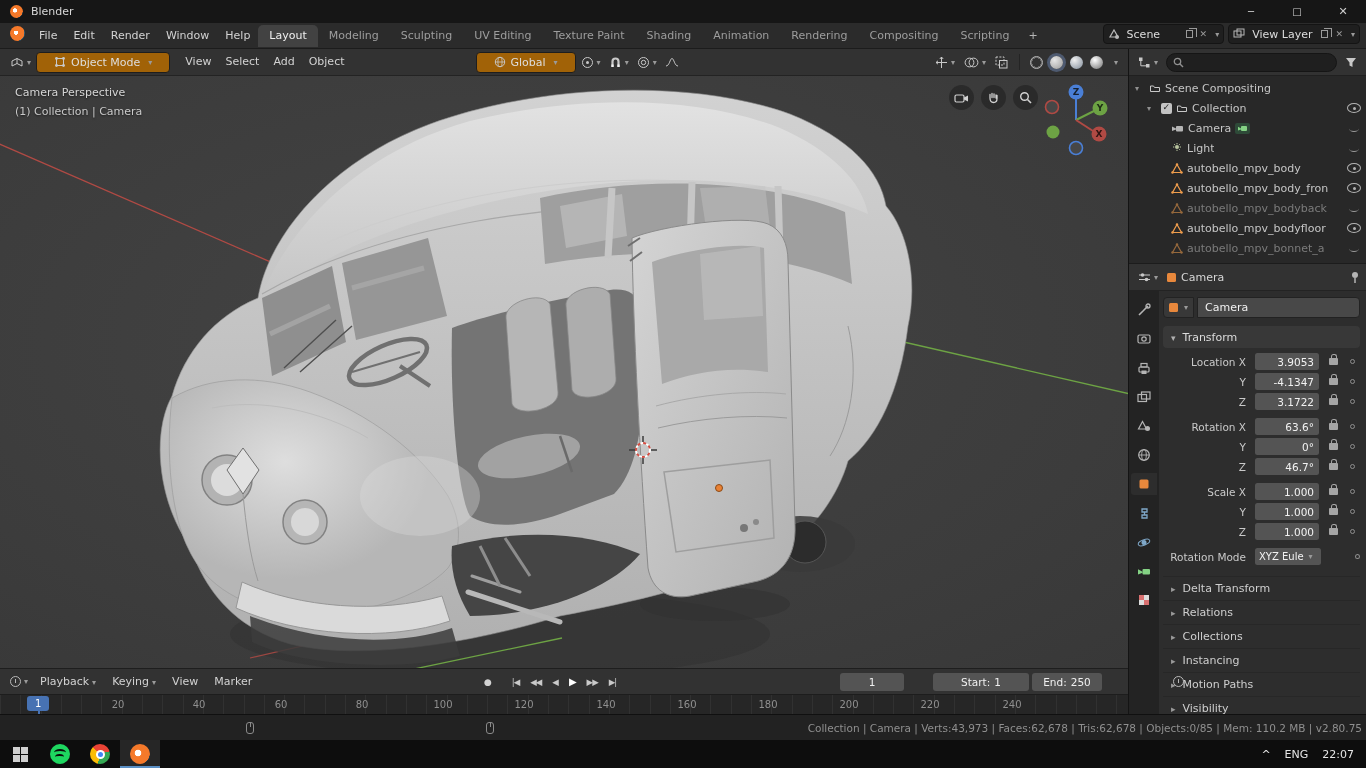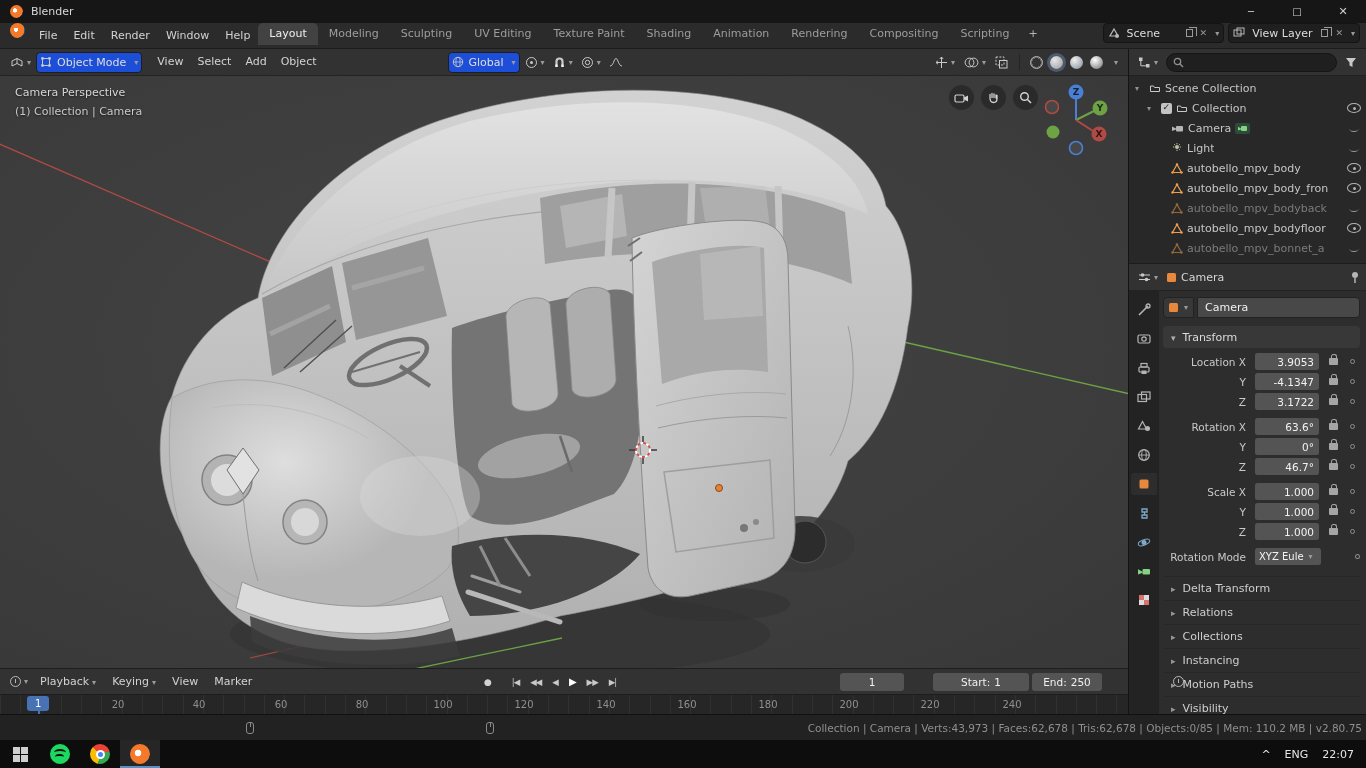--- a/index.html
+++ b/index.html
@@ -9,21 +9,21 @@
 
   
   .titlebar{height:23px;background:#161616;display:flex;align-items:center;flex:0 0 23px}
   .app-logo{width:13px;height:13px;margin:0 8px 0 10px;border-radius:50%;background:radial-gradient(circle at 38% 42%,#fff 0 18%,#f5792a 20% 70%,#1f4e6b 72%)}
   .title-text{color:#d8d8d8;font-size:11px}
   .win-controls{margin-left:auto;display:flex;height:23px}
   .win-btn{width:46px;height:23px;display:flex;align-items:center;justify-content:center;color:#cfcfcf;font-size:10px}
   .win-btn.close{font-size:11px}
 
   
-  .topbar{height:26px;background:#2b2b2b;display:flex;align-items:flex-start;flex:0 0 26px;border-bottom:1px solid #1c1c1c;padding:0 6px}
+  .topbar{height:26px;background:#2b2b2b;display:flex;align-items:center;flex:0 0 26px;border-bottom:1px solid #1c1c1c;padding:0 6px}
   .tb-logo{width:15px;height:15px;margin:0 6px 4px 4px;border-radius:50%;background:radial-gradient(circle at 40% 45%,#fff 0 16%,#f5792a 18% 68%,#2b5b77 70%)}
   .menu-item{padding:0 8px;line-height:25px;color:#d2d2d2}
   .ws-tabs{display:flex;align-items:flex-end}
   .ws-tab{padding:4px 11px 5px;color:#9d9d9d;border-radius:5px 5px 0 0;font-size:11px}
   .ws-tab.active{background:#424242;color:#efefef}
   .ws-add{padding:4px 8px 5px;color:#b5b5b5}
   .id-zone{margin-left:auto;display:flex;align-items:center;gap:4px;padding-bottom:3px}
   .id-widget{display:flex;align-items:center;background:#1f1f1f;border:1px solid #141414;border-radius:4px;height:20px;padding:0 4px;gap:3px}
   .id-widget .id-name{color:#dcdcdc;padding:0 4px;min-width:58px}
   .mini-btn{color:#9a9a9a;font-size:9px;padding:0 2px;display:flex;align-items:center}
@@ -32,21 +32,21 @@
   .dd::after{content:"▾";font-size:8px;color:#9a9a9a;margin-left:3px}
 
   
   .main{display:flex;flex:0 0 665px;height:665px}
   .left-col{width:1128px;display:flex;flex-direction:column}
   .right-col{width:238px;border-left:1px solid #141414;display:flex;flex-direction:column;background:#282828}
 
   
   .vp-header{height:27px;background:#323232;border-bottom:1px solid #232323;display:flex;align-items:center;padding:0 7px;gap:2px}
   .hbtn{display:flex;align-items:center;padding:2px 3px;border-radius:3px}
-  .vph-dropdown{display:flex;align-items:center;gap:5px;background:#1d4ed8;border:1px solid #1e1e1e;border-radius:4px;height:21px;padding:0 3px;color:#dedede}
+  .vph-dropdown{display:flex;align-items:center;gap:5px;background:#a16207;border:1px solid #1e1e1e;border-radius:4px;height:21px;padding:0 17px;color:#dedede}
   .vp-menus{display:flex;margin-left:6px}
   .vp-menus .menu-item{line-height:26px;padding:0 7px}
   .mid-gap{width:120px}
   .vph-right{margin-left:auto;display:flex;align-items:center;gap:3px}
   .vdiv{width:1px;height:16px;background:#242424;margin:0 5px}
   .sphere{width:13px;height:13px;border-radius:50%;display:inline-block;margin:0 2px}
   .sphere.wire{border:1.3px solid #b5b5b5;background:radial-gradient(circle at 50% 50%,transparent 55%,rgba(180,180,180,.4) 56%)}
   .sphere.solid{background:radial-gradient(circle at 35% 32%,#e6e6e6,#9a9a9a)}
   .sphere.active{box-shadow:0 0 0 3px #4e5a70}
   .sphere.mat{background:radial-gradient(circle at 35% 32%,#f0f0f0,#7f8b99)}
@@ -509,21 +509,21 @@
               <path d="M1 1 H11 L7.5 5.5 V10 L4.5 8.5 V5.5 Z" fill="#c8c8c8"></path>
             </svg>
         </div>
       </div>
       <div class="outl-body">
         <div class="outl-row">
           <span class="disc">▾</span>
           <svg width="12" height="12">
               <path d="M1.5 4 H4.5 L5.5 5.5 H10.5 V9.5 H1.5 Z" fill="none" stroke="#c8c8c8"></path>
             </svg>
-          <span class="lbl">Scene Collection</span>
+          <span class="lbl">Scene Compositing</span>
         </div>
         <div class="outl-row ind1">
           <span class="disc">▾</span>
           <span class="o-check"></span>
           <svg width="12" height="12">
               <path d="M1.5 4 H4.5 L5.5 5.5 H10.5 V9.5 H1.5 Z" fill="none" stroke="#c8c8c8"></path>
             </svg>
           <span class="lbl">Collection</span>
           <span class="eye open"></span>
         </div>

